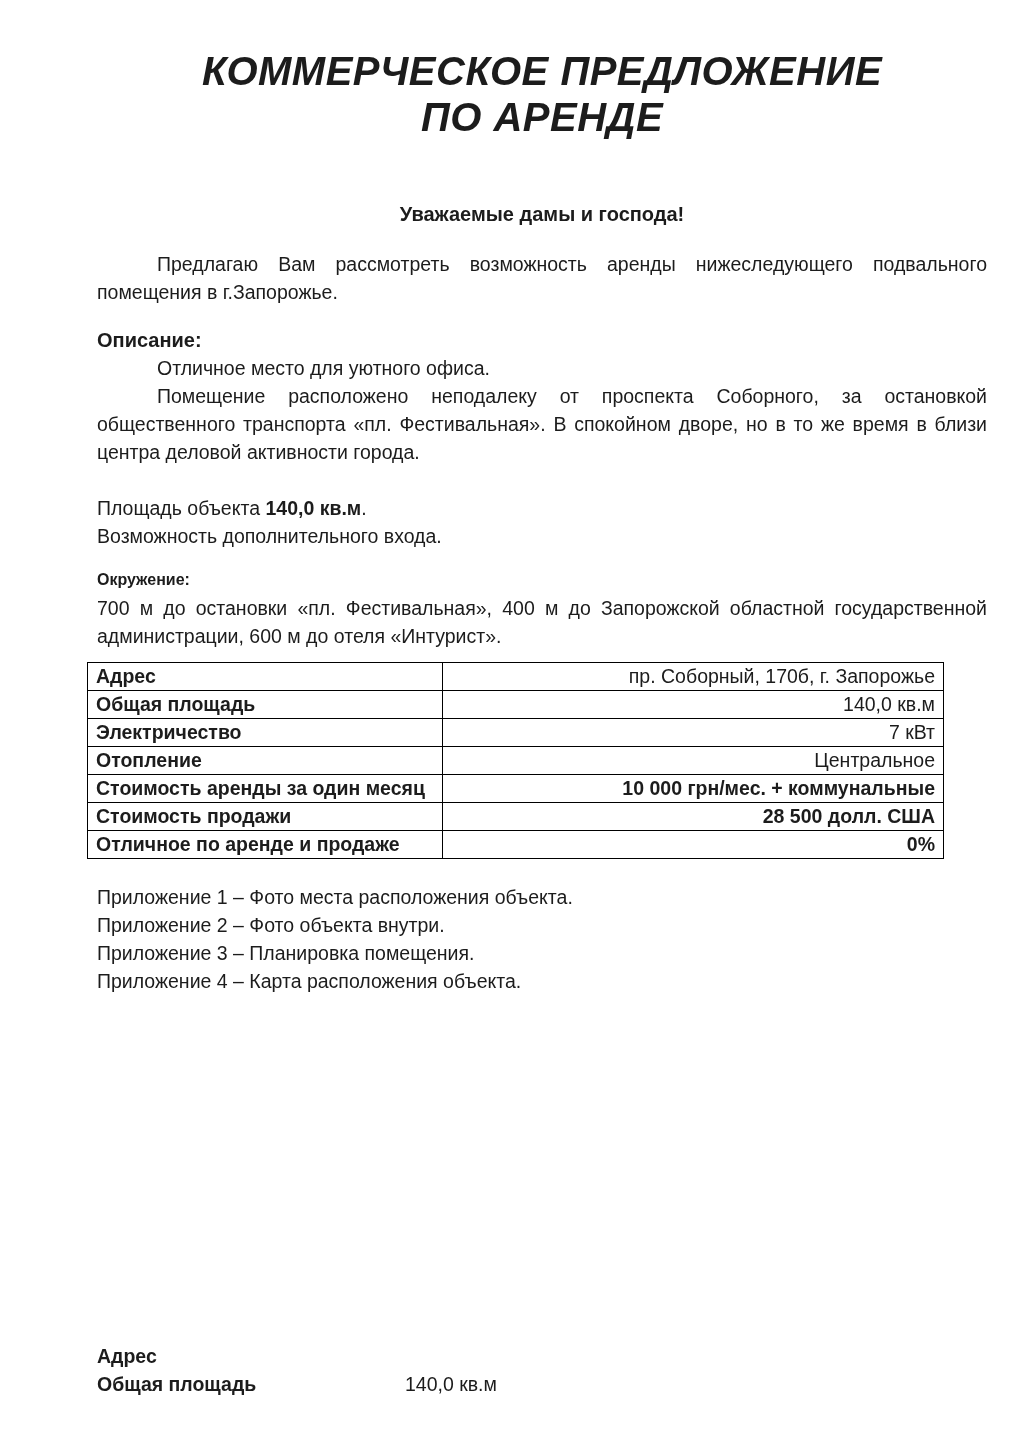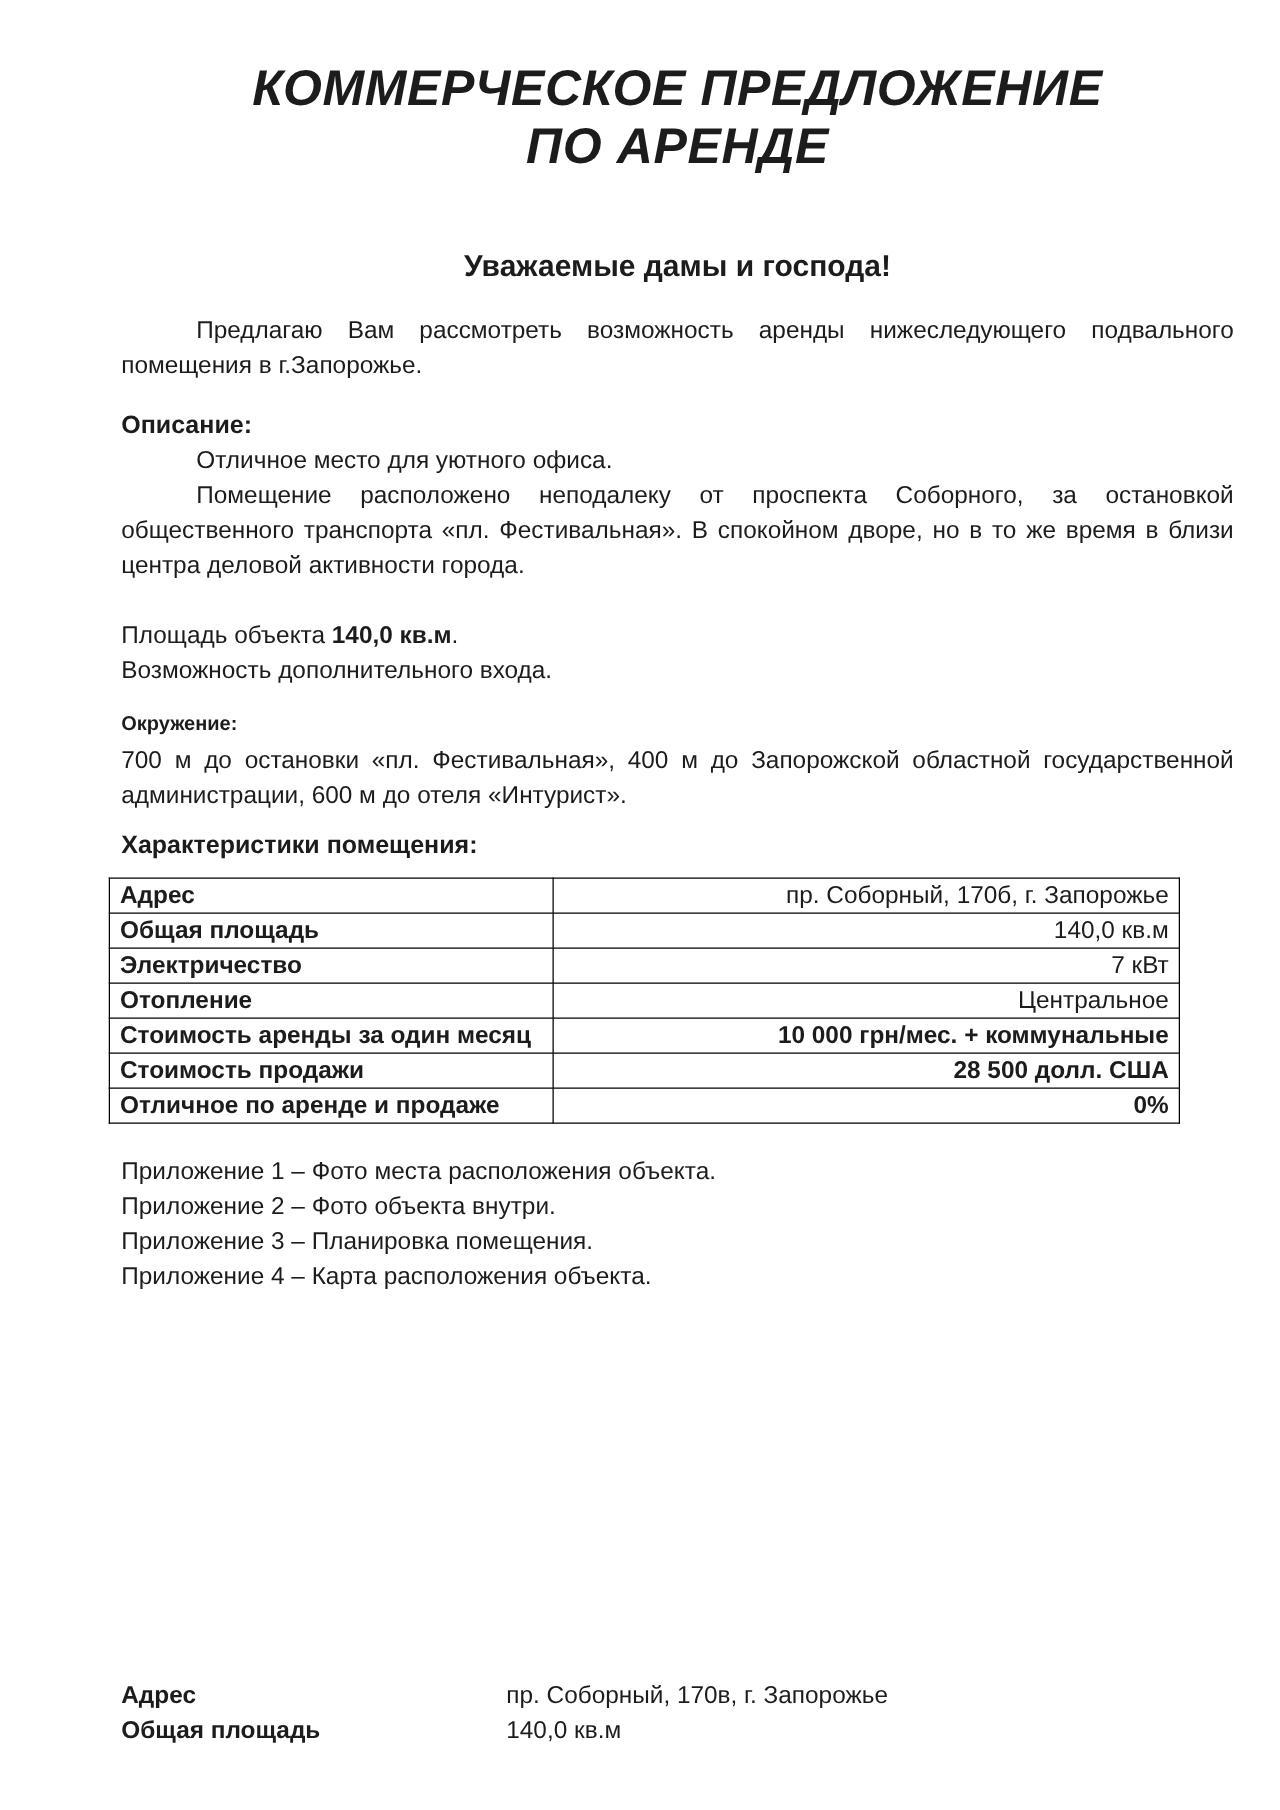--- a/index.html
+++ b/index.html
@@ -29,21 +29,21 @@
     font-weight: bold;
     font-style: italic;
     font-size: 40px;
     line-height: 46px;
     letter-spacing: 0.5px;
   }
   .greeting {
     margin-top: 60px;
     text-align: center;
     font-weight: bold;
-    font-size: 24px;
+    font-size: 20px;
   }
   .intro {
     margin-top: 22px;
     text-align: justify;
     text-indent: 60px;
   }
   .section-heading {
     margin-top: 20px;
     font-weight: bold;
     font-size: 20px;
@@ -143,21 +143,20 @@
     <div class="body-par">Помещение расположено неподалеку от проспекта Соборного, за остановкой общественного транспорта «пл. Фестивальная». В спокойном дворе, но в то же время в близи центра деловой активности города.</div>
 
     <div class="area-block">
       <div><span>Площадь объекта </span><span class="b">140,0 кв.м</span><span>.</span></div>
       <div>Возможность дополнительного входа.</div>
     </div>
 
     <div class="surround-heading">Окружение:</div>
     <div class="plain-par">700 м до остановки «пл. Фестивальная», 400 м до Запорожской областной государственной администрации, 600 м до отеля «Интурист».</div>
 
-    <div class="char-heading">Характеристики помещения:</div>
 
     <table class="char-table">
       <tbody>
         <tr>
           <td class="cell-label">Адрес</td>
           <td class="cell-value">пр. Соборный, 170б, г. Запорожье</td>
         </tr>
         <tr>
           <td class="cell-label">Общая площадь</td>
           <td class="cell-value">140,0 кв.м</td>
@@ -190,20 +189,19 @@
       <div class="appendix-item">Приложение 2 – Фото объекта внутри.</div>
       <div class="appendix-item">Приложение 3 – Планировка помещения.</div>
       <div class="appendix-item">Приложение 4 – Карта расположения объекта.</div>
     </div>
 
   </div>
 
   <div class="footer-block">
     <div class="footer-row">
       <div class="footer-label">Адрес</div>
-      <div class="footer-value">пр. Соборный, 170в, г. Запорожье</div>
     </div>
     <div class="footer-row">
       <div class="footer-label">Общая площадь</div>
       <div class="footer-value">140,0 кв.м</div>
     </div>
   </div>
 </div>
 
 </body></html>

